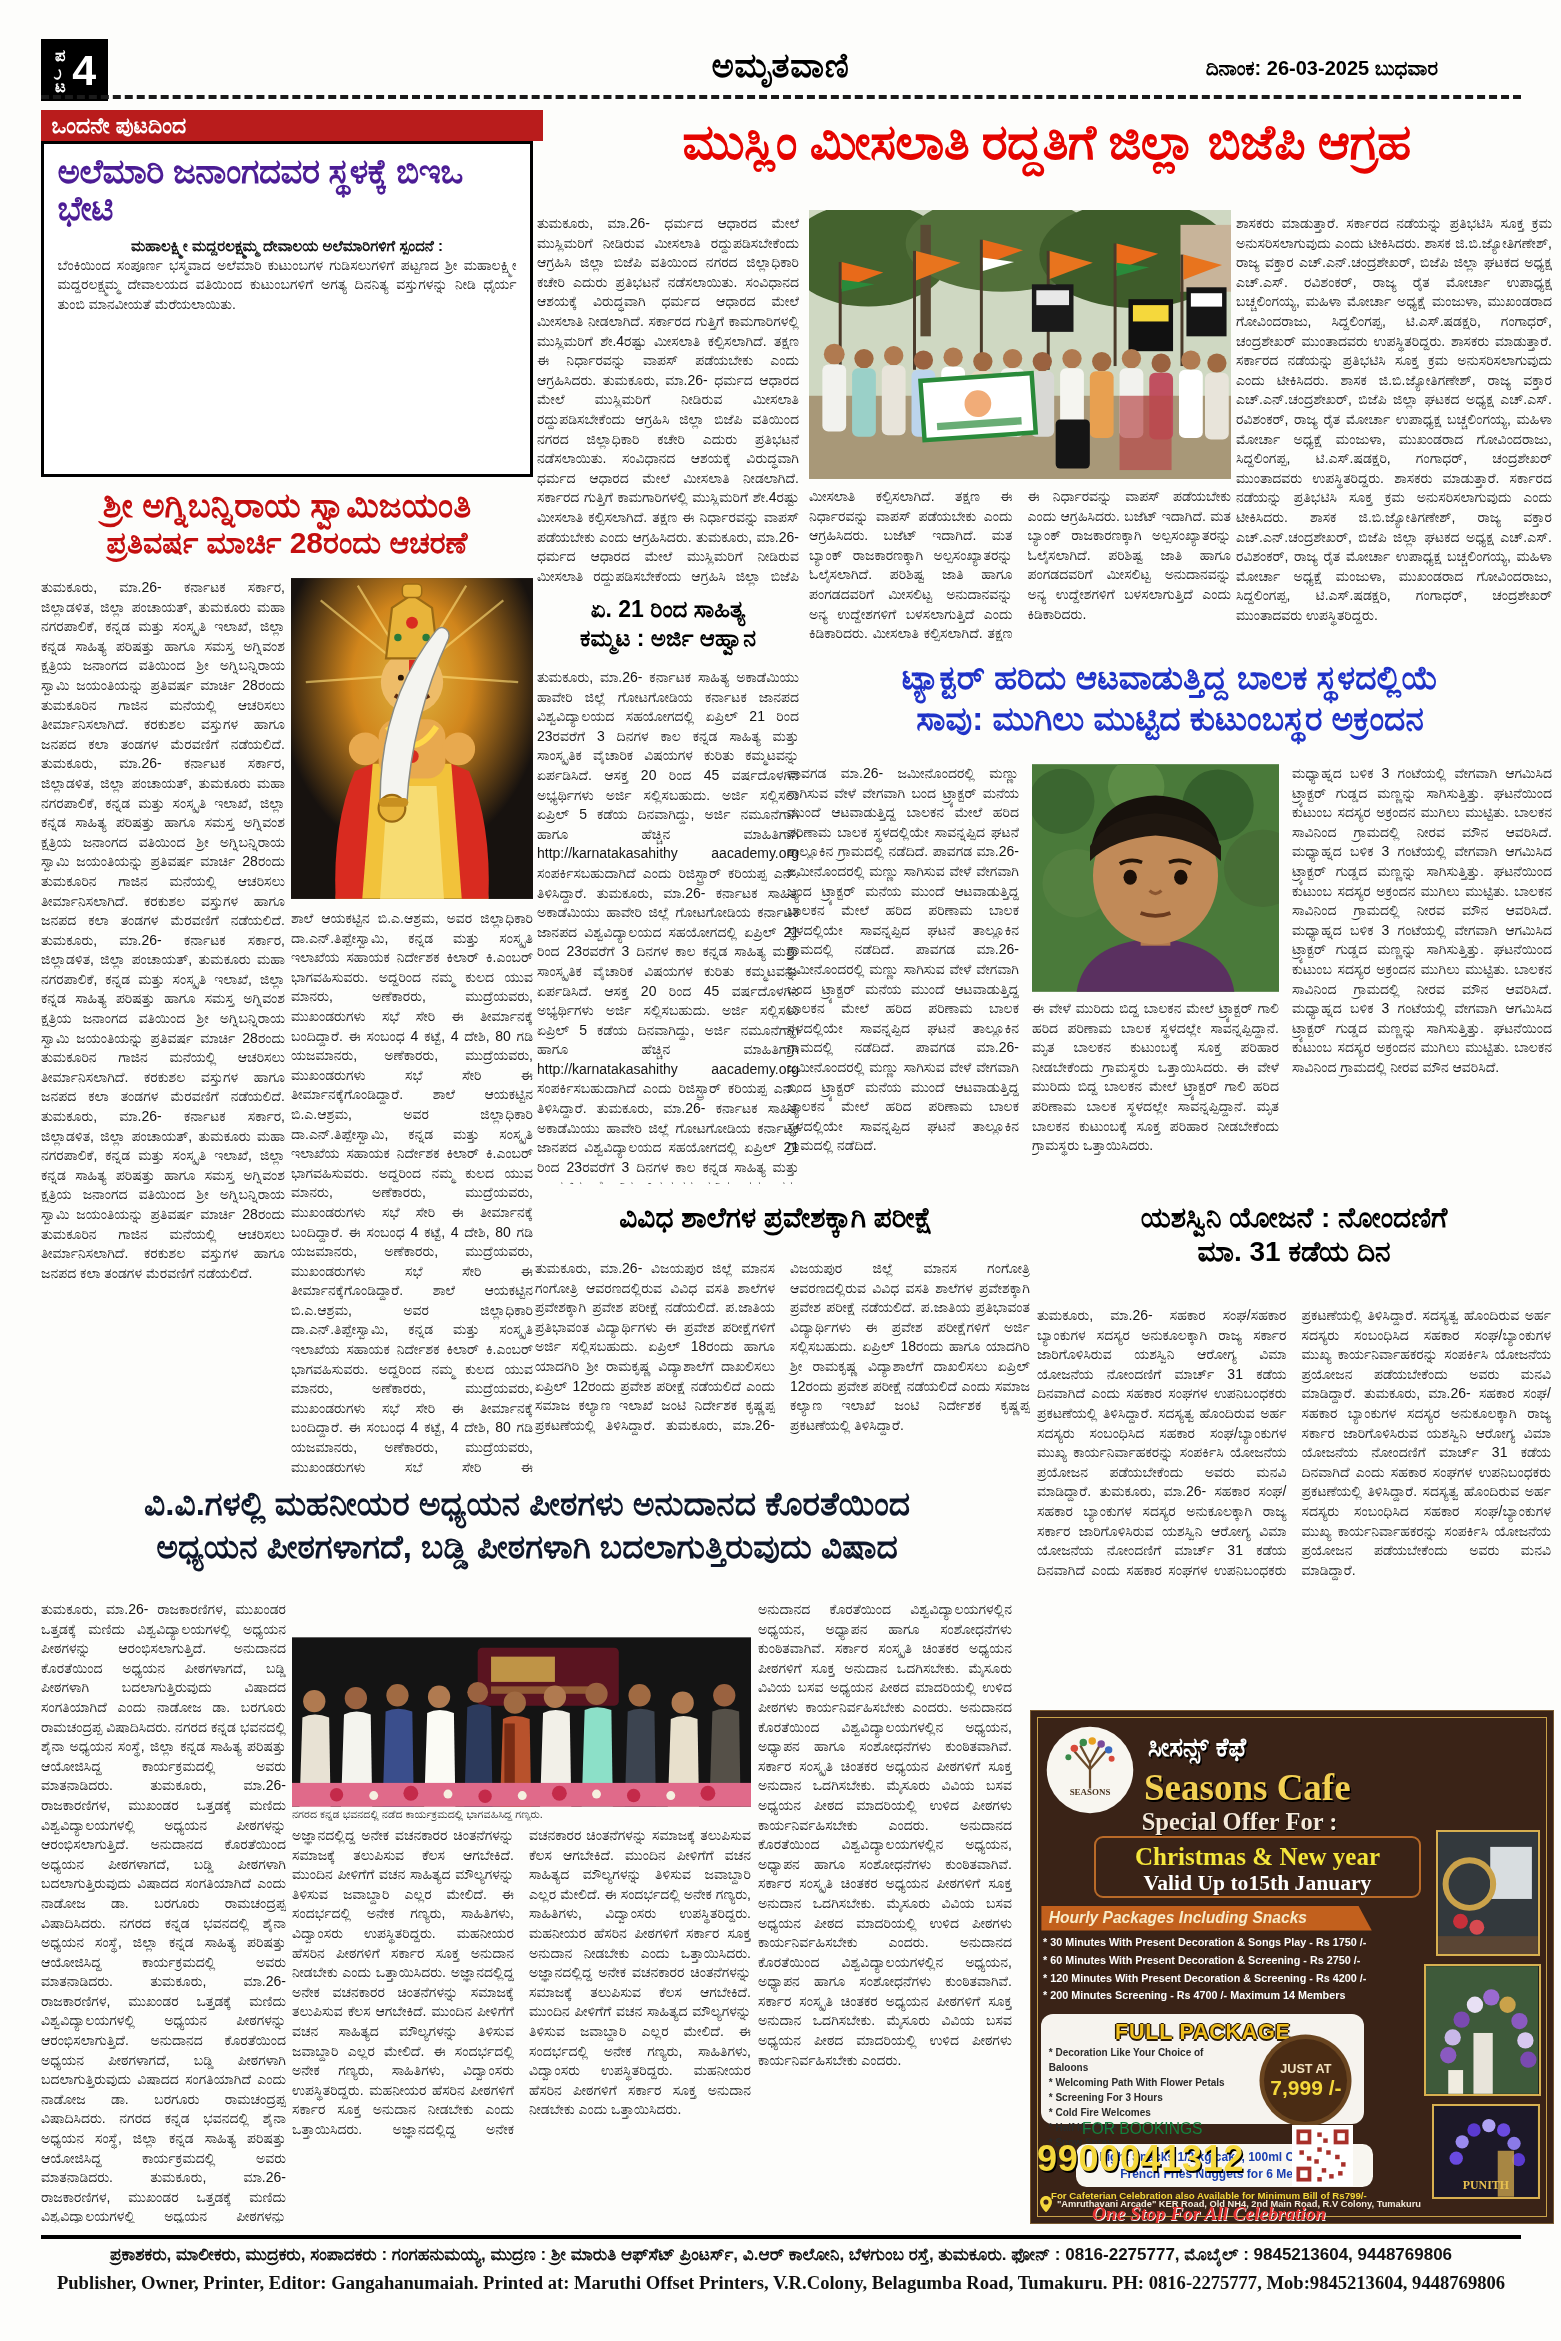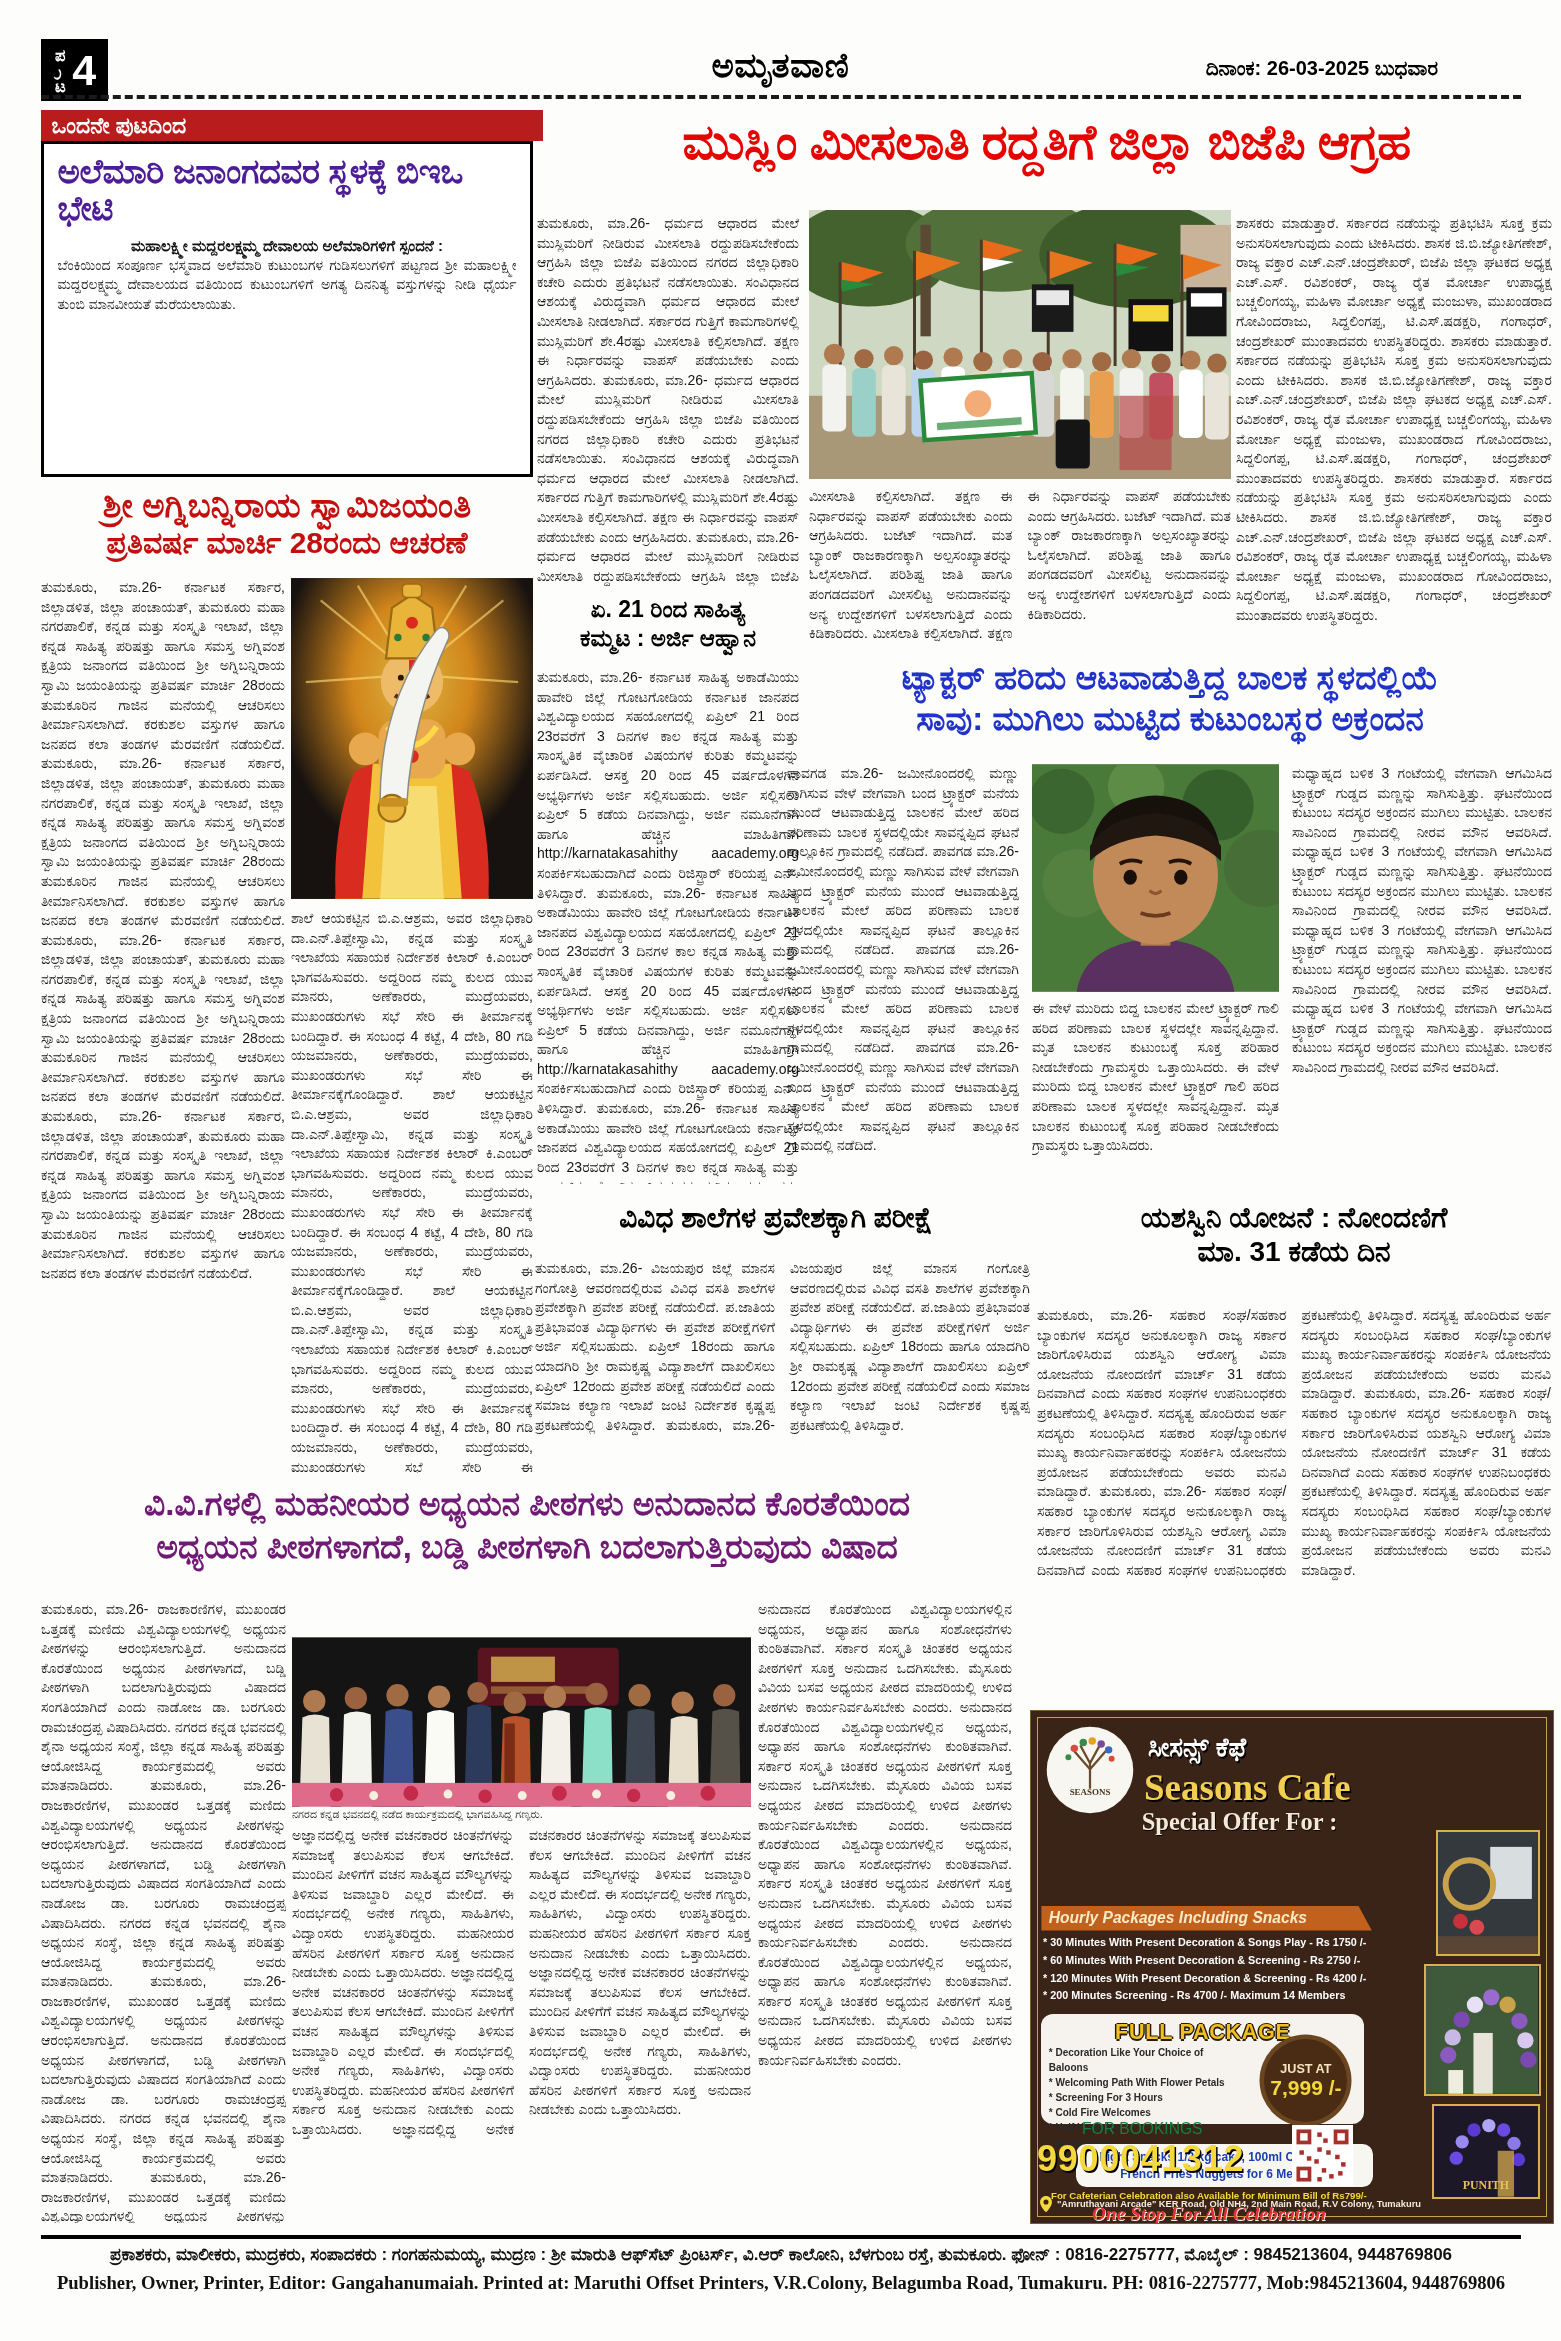--- a/index.html
+++ b/index.html
@@ -19,21 +19,21 @@
   
   .kicker{background:#b91c1c;color:#fff;font-size:22px;font-weight:bold;display:flex;align-items:center;padding-left:10.4px;}
   .box-article{border:3px solid #000;padding:7.4px 13.4px;box-sizing:border-box;background:#fff;}
   .box-headline{font-size:34px;font-weight:bold;line-height:1.08;color:#4c1d95;margin:1.5px 0 10.4px 0;letter-spacing:-0.4px;}
   .head-red{color:#c40f0f;font-weight:bold;text-align:center;line-height:1.18;}
   .head-red .l1{font-size:34px;}
   .head-red .l2{font-size:30px;}
   .head-main{color:#e60400;font-weight:bold;text-align:center;font-size:49px;line-height:1.05;letter-spacing:-0.7px;}
   .head-blue{color:#2033c8;font-weight:bold;text-align:center;line-height:1.25;font-size:33px;}
   .head-black{color:#000;font-weight:bold;text-align:center;font-size:28px;line-height:1.2;}
-  .head-pink{color:#701a75;font-weight:bold;text-align:center;line-height:1.3;font-size:33px;}
+  .head-pink{color:#0f172a;font-weight:bold;text-align:center;line-height:1.3;font-size:33px;}
   .subhead-black{color:#000;font-weight:bold;text-align:center;font-size:23px;line-height:1.25;}
   
   .body-txt{font-size:14px;line-height:1.4;text-align:justify;overflow:hidden;color:#141414;}
   .bold-center{font-weight:bold;text-align:center;font-size:15px;margin:1px 0;}
   .cols2{column-count:2;column-gap:15px;}
   .caption{font-size:11px;color:#222;overflow:hidden;white-space:nowrap;}
   
   .footer-kn{font-size:17px;font-weight:bold;text-align:center;}
   .footer-en{font-size:18.6px;font-weight:bold;text-align:center;font-family:"Liberation Serif",serif;}
   
@@ -418,20 +418,24 @@
             <circle cx="88" cy="44" r="4" fill="#d84a3a"></circle>
         </g>
         <text x="59" y="92" text-anchor="middle" font-size="12" font-weight="bold" fill="#4a3520" font-family="Liberation Serif, serif">SEASONS</text>
       </svg>
     </div>
 
     <div class="abs ad-kn-name" style="left:117px;top:21px;">ಸೀಸನ್ಸ್ ಕೆಫೆ</div>
     <div class="abs ad-en-name" style="left:113px;top:55px;">Seasons Cafe</div>
     <div class="abs ad-offer" style="left:15px;top:97px;width:387px;">Special Offer For :</div>
 
+    <div class="abs ad-box" style="left:63px;top:125px;width:327px;height:62px;">
+      <div class="occ">Christmas &amp; New year</div>
+      <div class="valid">Valid Up to15th January</div>
+    </div>
 
     <div class="abs ad-banner" style="left:10.4px;top:195px;width:323px;height:24.5px;">Hourly Packages Including Snacks</div>
     <div class="abs ad-bullets" style="left:12px;top:223px;width:379px;">
       <div>* 30 Minutes With Present Decoration &amp; Songs Play -  Rs 1750 /-</div>
       <div>* 60 Minutes With Present Decoration &amp; Screening -  Rs 2750 /-</div>
       <div>* 120 Minutes With Present Decoration &amp; Screening -  Rs 4200 /-</div>
       <div>* 200 Minutes  Screening -  Rs 4700 /- Maximum 14 Members</div>
     </div>
 
     <div class="abs ad-panel" style="left:10.4px;top:303px;width:323px;height:110px;">

